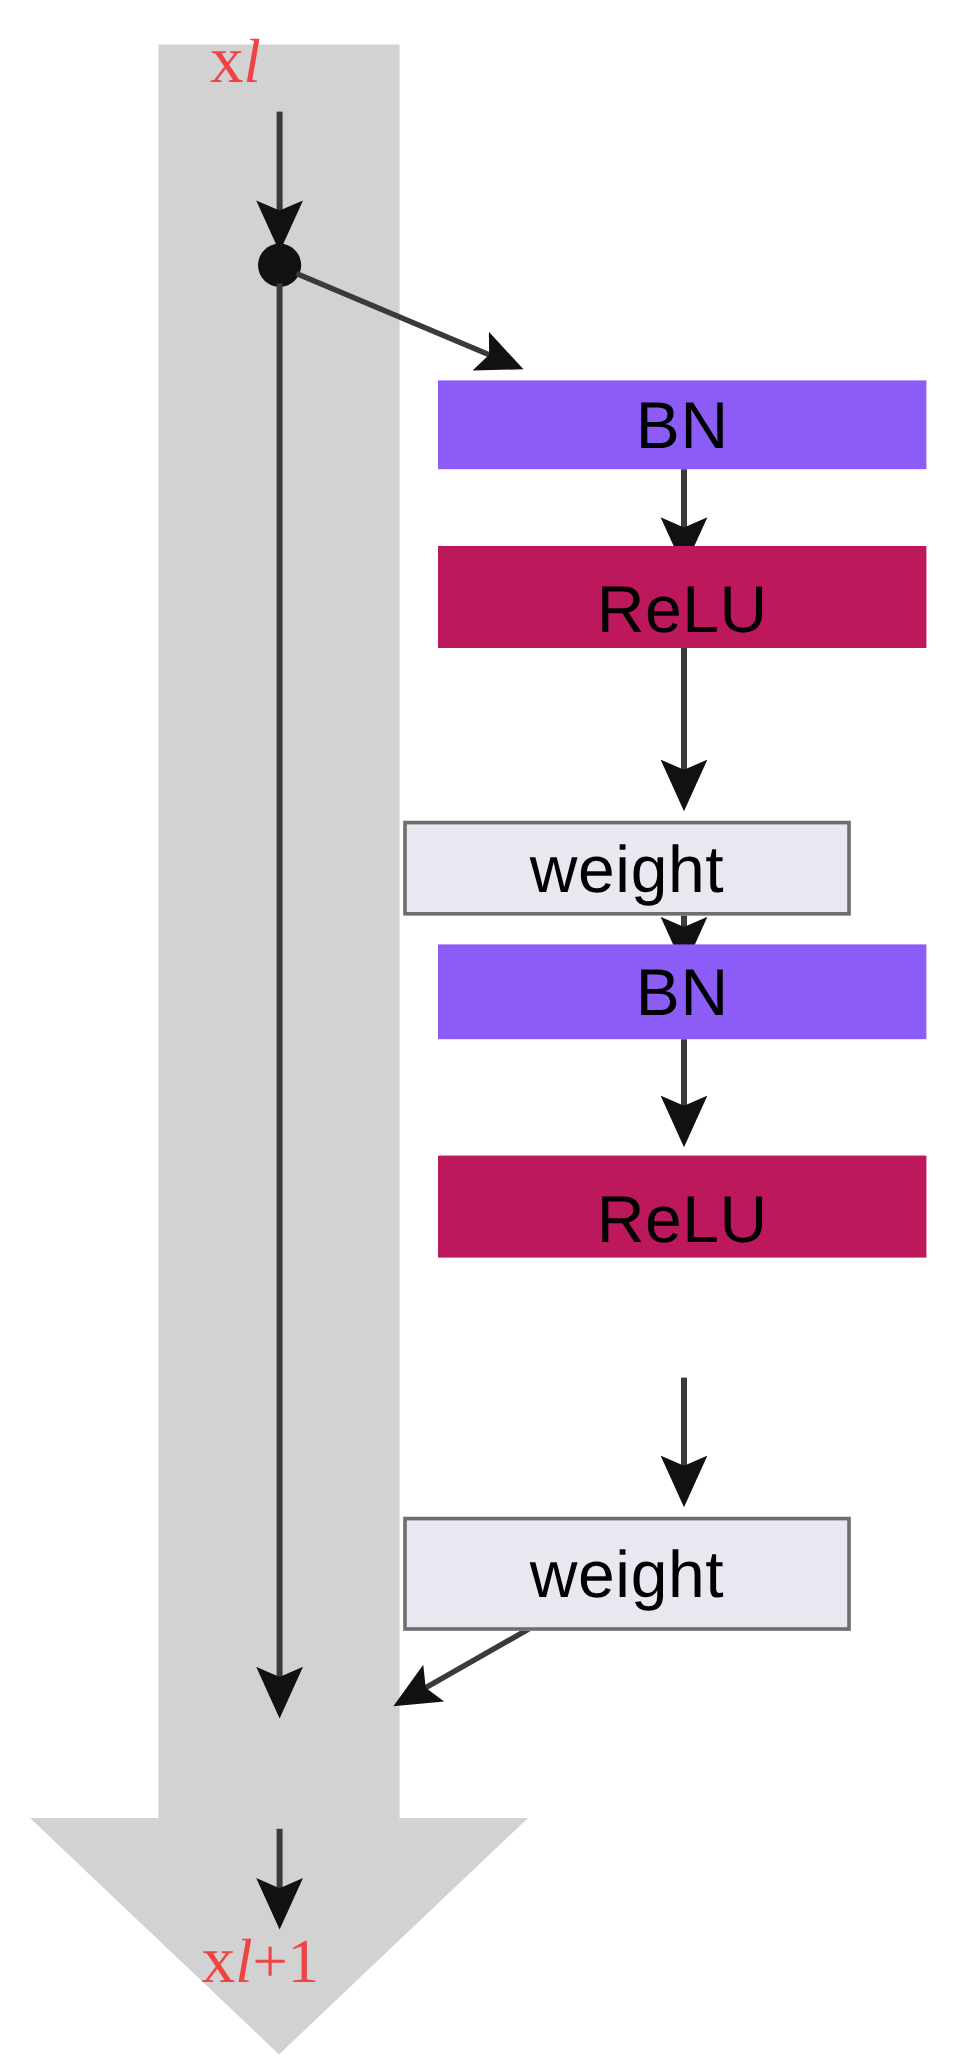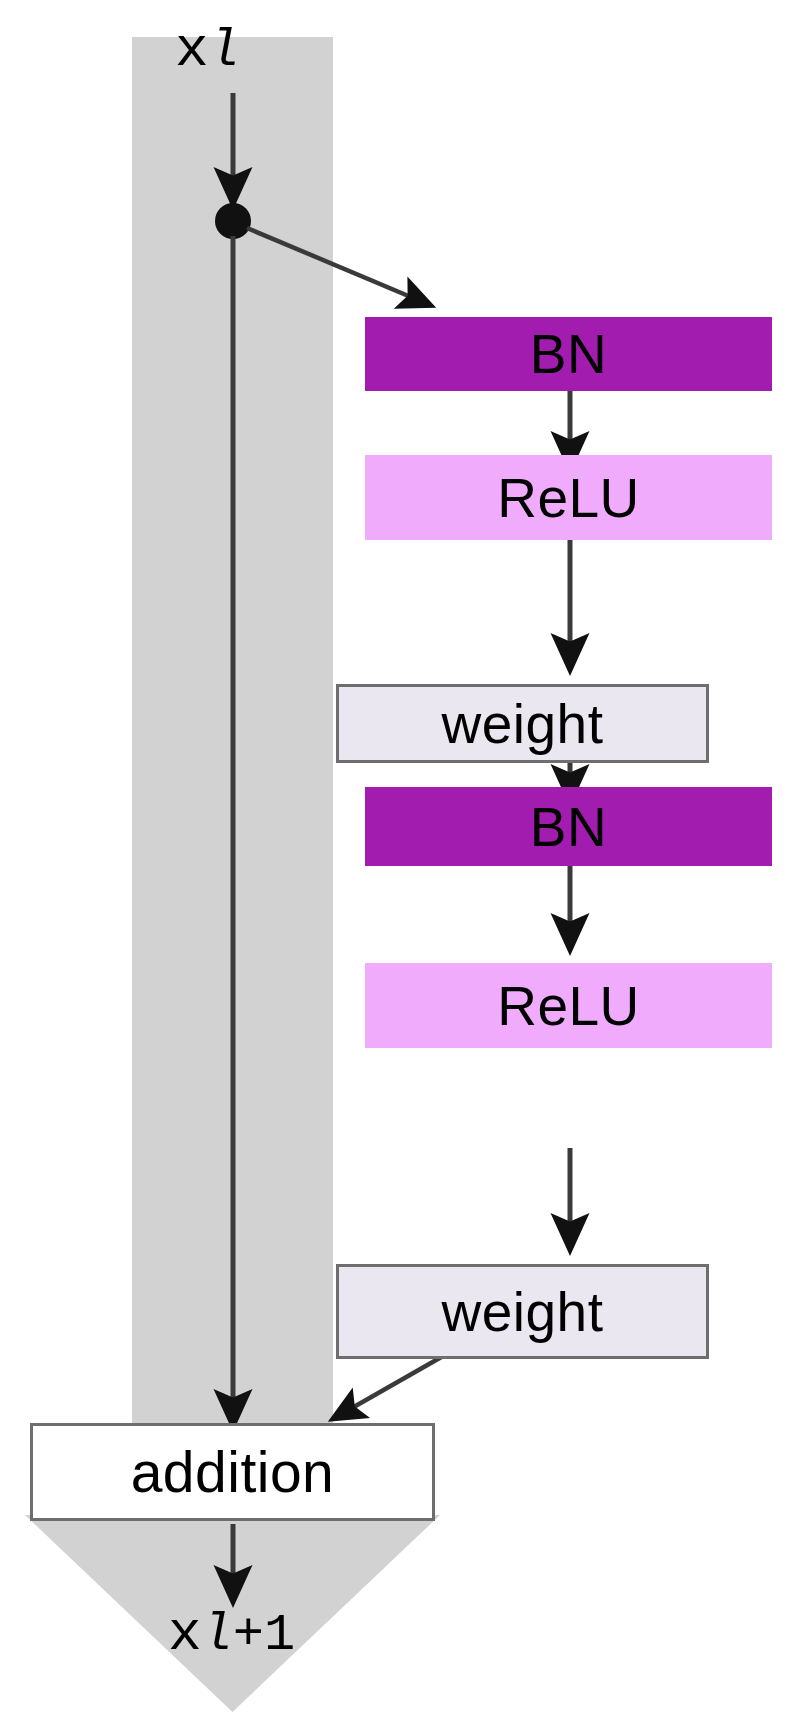--- a/index.html
+++ b/index.html
@@ -28,49 +28,50 @@
   .node-box {
     position: absolute;
     display: flex;
     align-items: center;
     justify-content: center;
     box-sizing: border-box;
     color: #000000;
     white-space: nowrap;
   }
   .node-bn {
-    background: #a21caf;
+    background: #8b5cf6;
     border: none;
     font-size: 55px;
     letter-spacing: 0.5px;
     text-align: center;
   }
   .node-relu {
-    background: #f0abfc;
+    background: #be185d;
     border: none;
     font-size: 55px;
     letter-spacing: 0.5px;
+    align-items: flex-end;
   }
   .node-weight {
     background: #EAE7F1;
     border: 3px solid #6E6E6E;
     font-size: 55px;
     letter-spacing: 0.5px;
     margin-top: 28px;
   }
   .node-addition {
     background: #FFFFFF;
     border: 3px solid #6E6E6E;
     font-size: 57px;
     letter-spacing: 0.5px;
   }
   .var-label {
     position: absolute;
-    color: #000000;
-    font-family: Liberation Mono, monospace;
+    color: #ef4444;
+    font-family: Liberation Serif, serif;
     font-size: 56px;
     line-height: 1;
     white-space: nowrap;
   }
   .var-label .var-sub {
     font-style: italic;
     font-size: 52px;
   }
   .var-label .var-plus {
     font-style: normal;
@@ -160,21 +161,18 @@
   </div>
 
   <div class="node-box node-relu" style="left:365px; top:963px; width:407px; height:85px;">
     <span>ReLU</span>
   </div>
 
   <div class="node-box node-weight" style="left:336px; top:1236px; width:373px; height:95px;">
     <span>weight</span>
   </div>
 
-  <div class="node-box node-addition" style="left:30px; top:1423px; width:405px; height:98px;">
-    <span>addition</span>
-  </div>
 
   <div class="var-label" style="left:168px; top:1606px;">
     <span>x</span><span class="var-sub">l</span><span class="var-plus">+1</span>
   </div>
 
 </div>
 
 </body></html>

